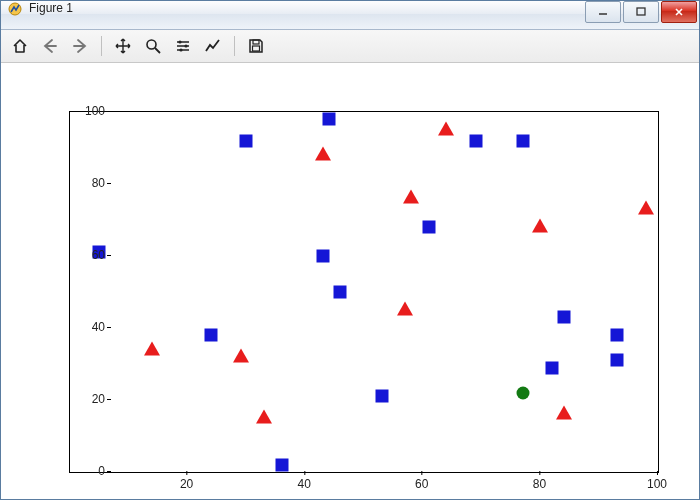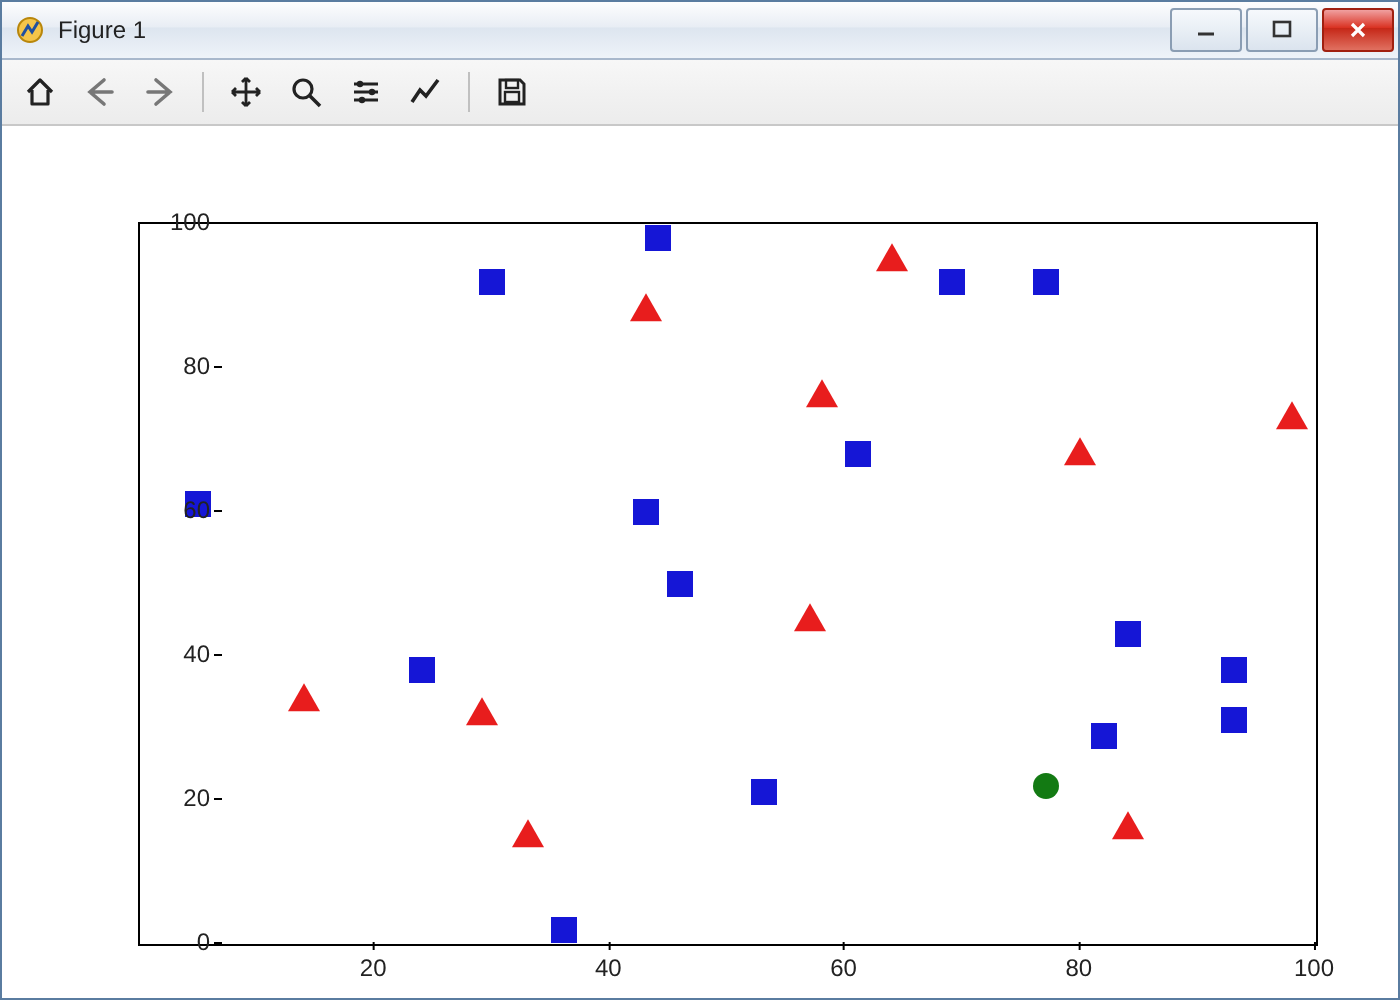--- a/index.html
+++ b/index.html
@@ -20,21 +20,21 @@
     box-sizing: border-box;
     display: flex;
     flex-direction: column;
     box-shadow: 0 0 8px rgba(0,0,0,0.25);
   }
   .titlebar {
     height: 28px;
     background: linear-gradient(#fdfdfe, #e8edf4 45%, #dde5ef 46%, #eef3f9);
     border-bottom: 1px solid #a8b8cc;
     display: flex;
-    align-items: center;
+    align-items: flex-start;
     padding: 0 2px 0 6px;
   }
   .titlebar .app-icon {
     width: 16px; height: 16px;
     margin-right: 6px;
     display: flex; align-items:center; justify-content:center;
   }
   .titlebar .title {
     flex: 1;
     color: #222;

